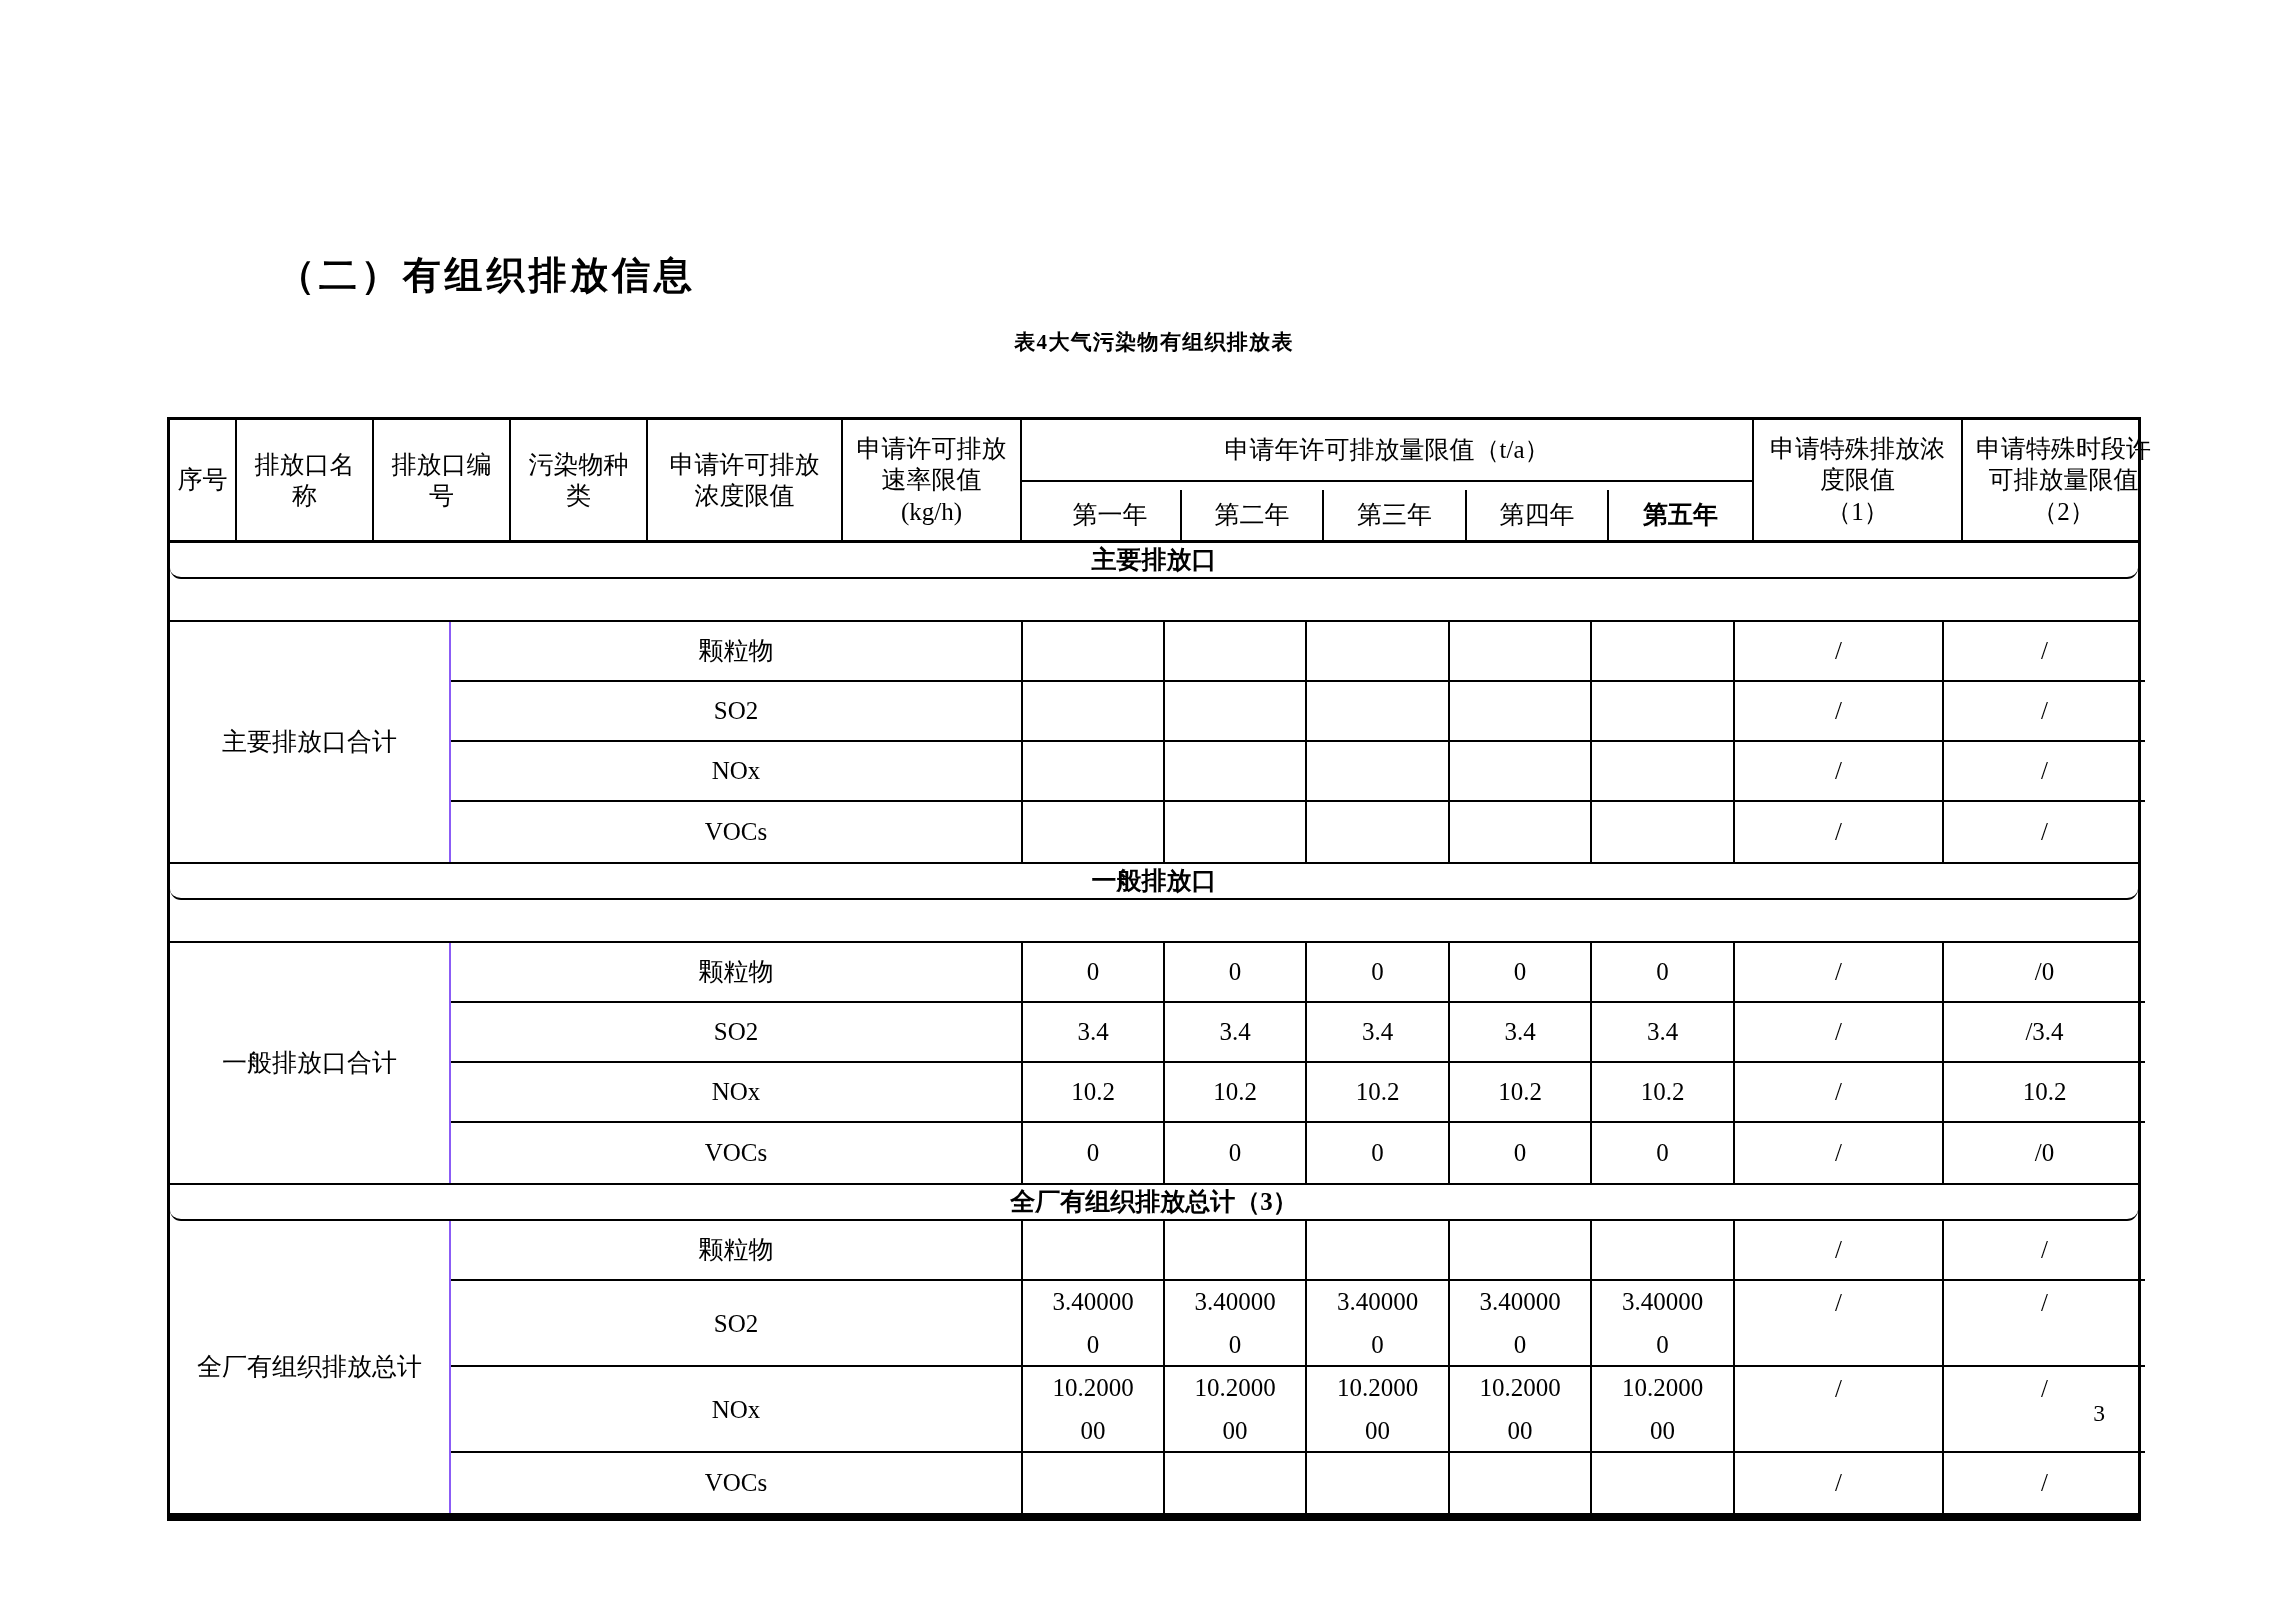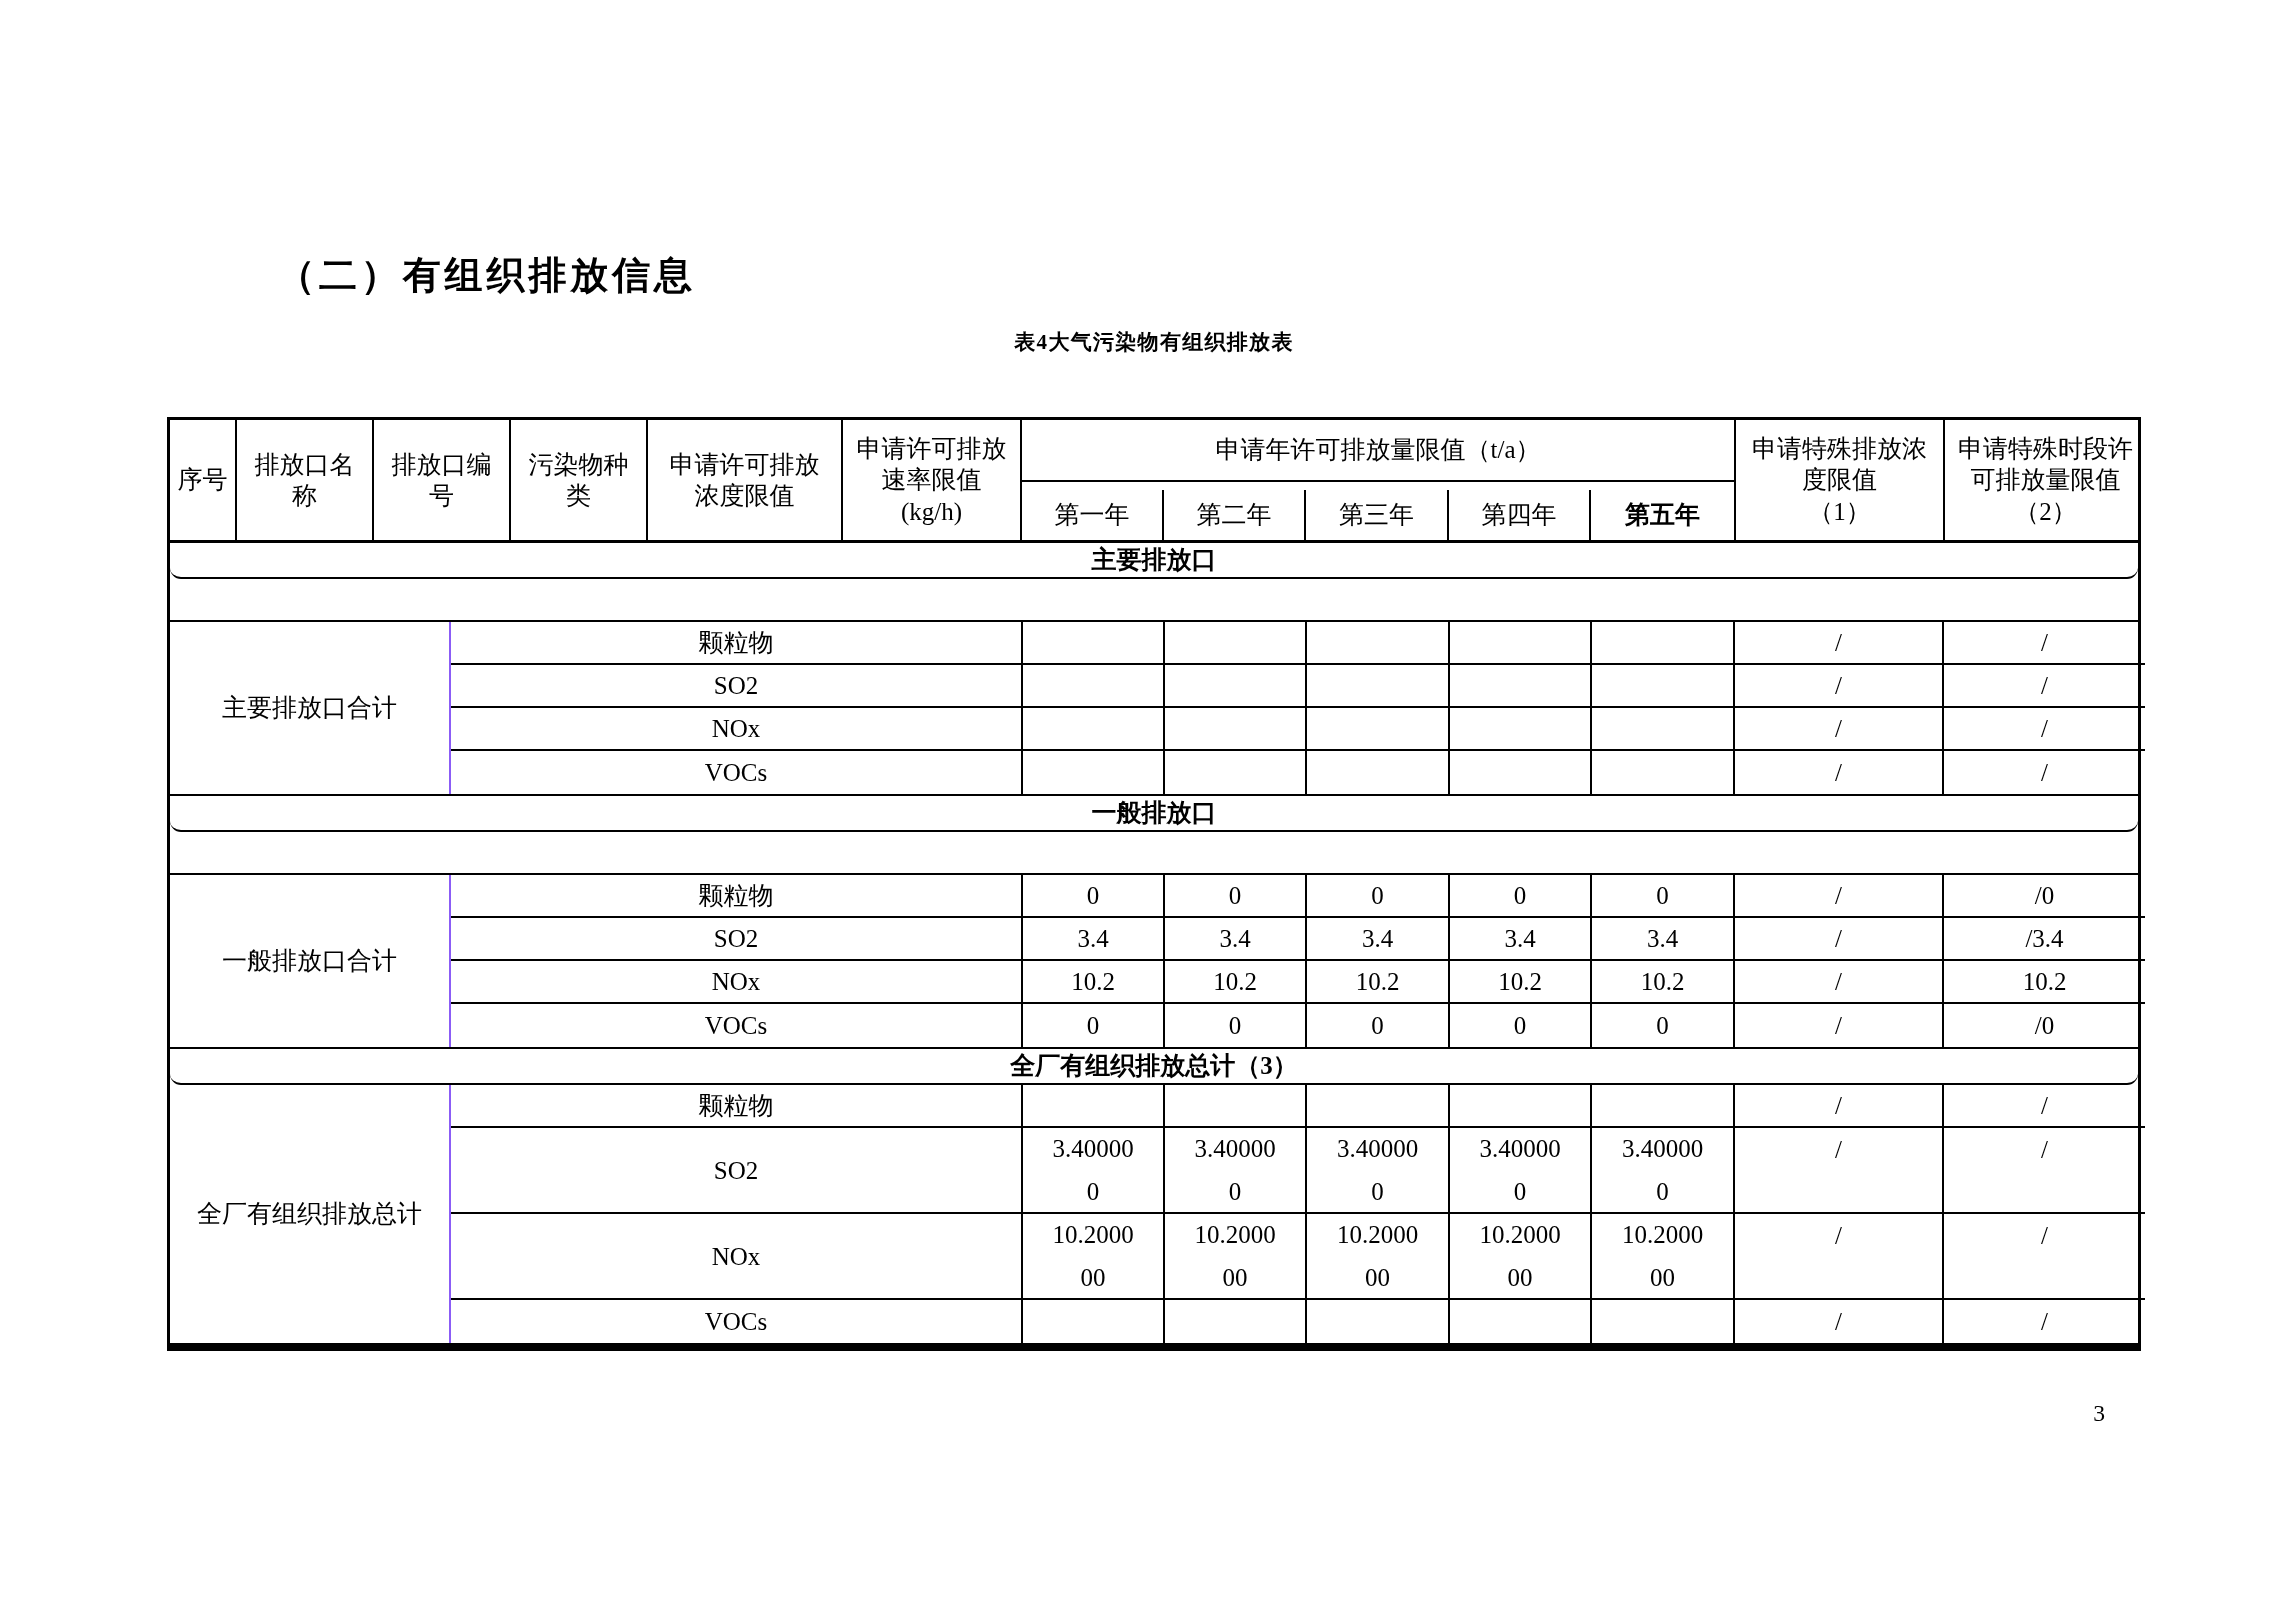--- a/index.html
+++ b/index.html
@@ -43,21 +43,21 @@
   .hc-code { flex: 0 0 137px; }
   .hc-name { flex: 0 0 137px; }
   .hc-type { flex: 0 0 137px; }
   .hc-conc { flex: 0 0 195px; }
   .hc-rate { flex: 0 0 179px; }
   .hc-years{ flex: 0 0 711px; display: flex; flex-direction: column; gap: 8px; }
   .hc-years .year-group-label {
     height: 62px; border-bottom: 2px solid #000;
     display: flex; align-items: center; justify-content: center;
   }
-  .hc-years .year-cols { flex: 1; display: flex; }
+  .hc-years .year-cols { flex: 1; display: flex; margin-left: 18px; }
   .year-cols .yc { border-right: 2px solid #000; display: flex; align-items: center; justify-content: center; }
   .yc-1, .yc-2, .yc-4 { flex: 0 0 142px; }
   .yc-3, .yc-5 { flex: 0 0 143px; }
   .yc-5 { border-right: none !important; font-weight: bold; }
   .hc-spec1 { flex: 0 0 209px; }
   .hc-spec2 { flex: 0 0 201px; border-right: none !important; }
 
   
   .band {
     height: 36px; border-bottom: 2.6px solid #000;
@@ -67,21 +67,21 @@
   .empty-row { height: 43px; border-bottom: 2.6px solid #000; }
 
   
   .group { display: flex; border-bottom: 2.6px solid #000; }
   .group:last-child { border-bottom: none; }
   .group .group-label {
     flex: 0 0 281px; border-right: 2px solid #8b5cf6;
     display: flex; align-items: center; justify-content: center; text-align: left;
   }
   .group .rows { flex: 1; display: flex; flex-direction: column; }
-  .row { display: flex; height: 43px; border-bottom: 2.6px solid #000; }
+  .row { display: flex; height: 60px; border-bottom: 2.6px solid #000; }
   .row:last-child { border-bottom: none; }
   .row.tall { height: 86px; }
   .row .dc { border-right: 2px solid #000; }
   .dc-pol  { flex: 0 0 572px; }
   .dc-y1, .dc-y2, .dc-y4 { flex: 0 0 142px; }
   .dc-y3, .dc-y5 { flex: 0 0 143px; }
   .dc-s1 { flex: 0 0 209px; }
   .dc-s2 { flex: 0 0 201px; border-right: none !important; }
   .row.tall .dc { line-height: 43px; }
   .row.tall .dc-s1, .row.tall .dc-s2 { align-items: flex-start; }

